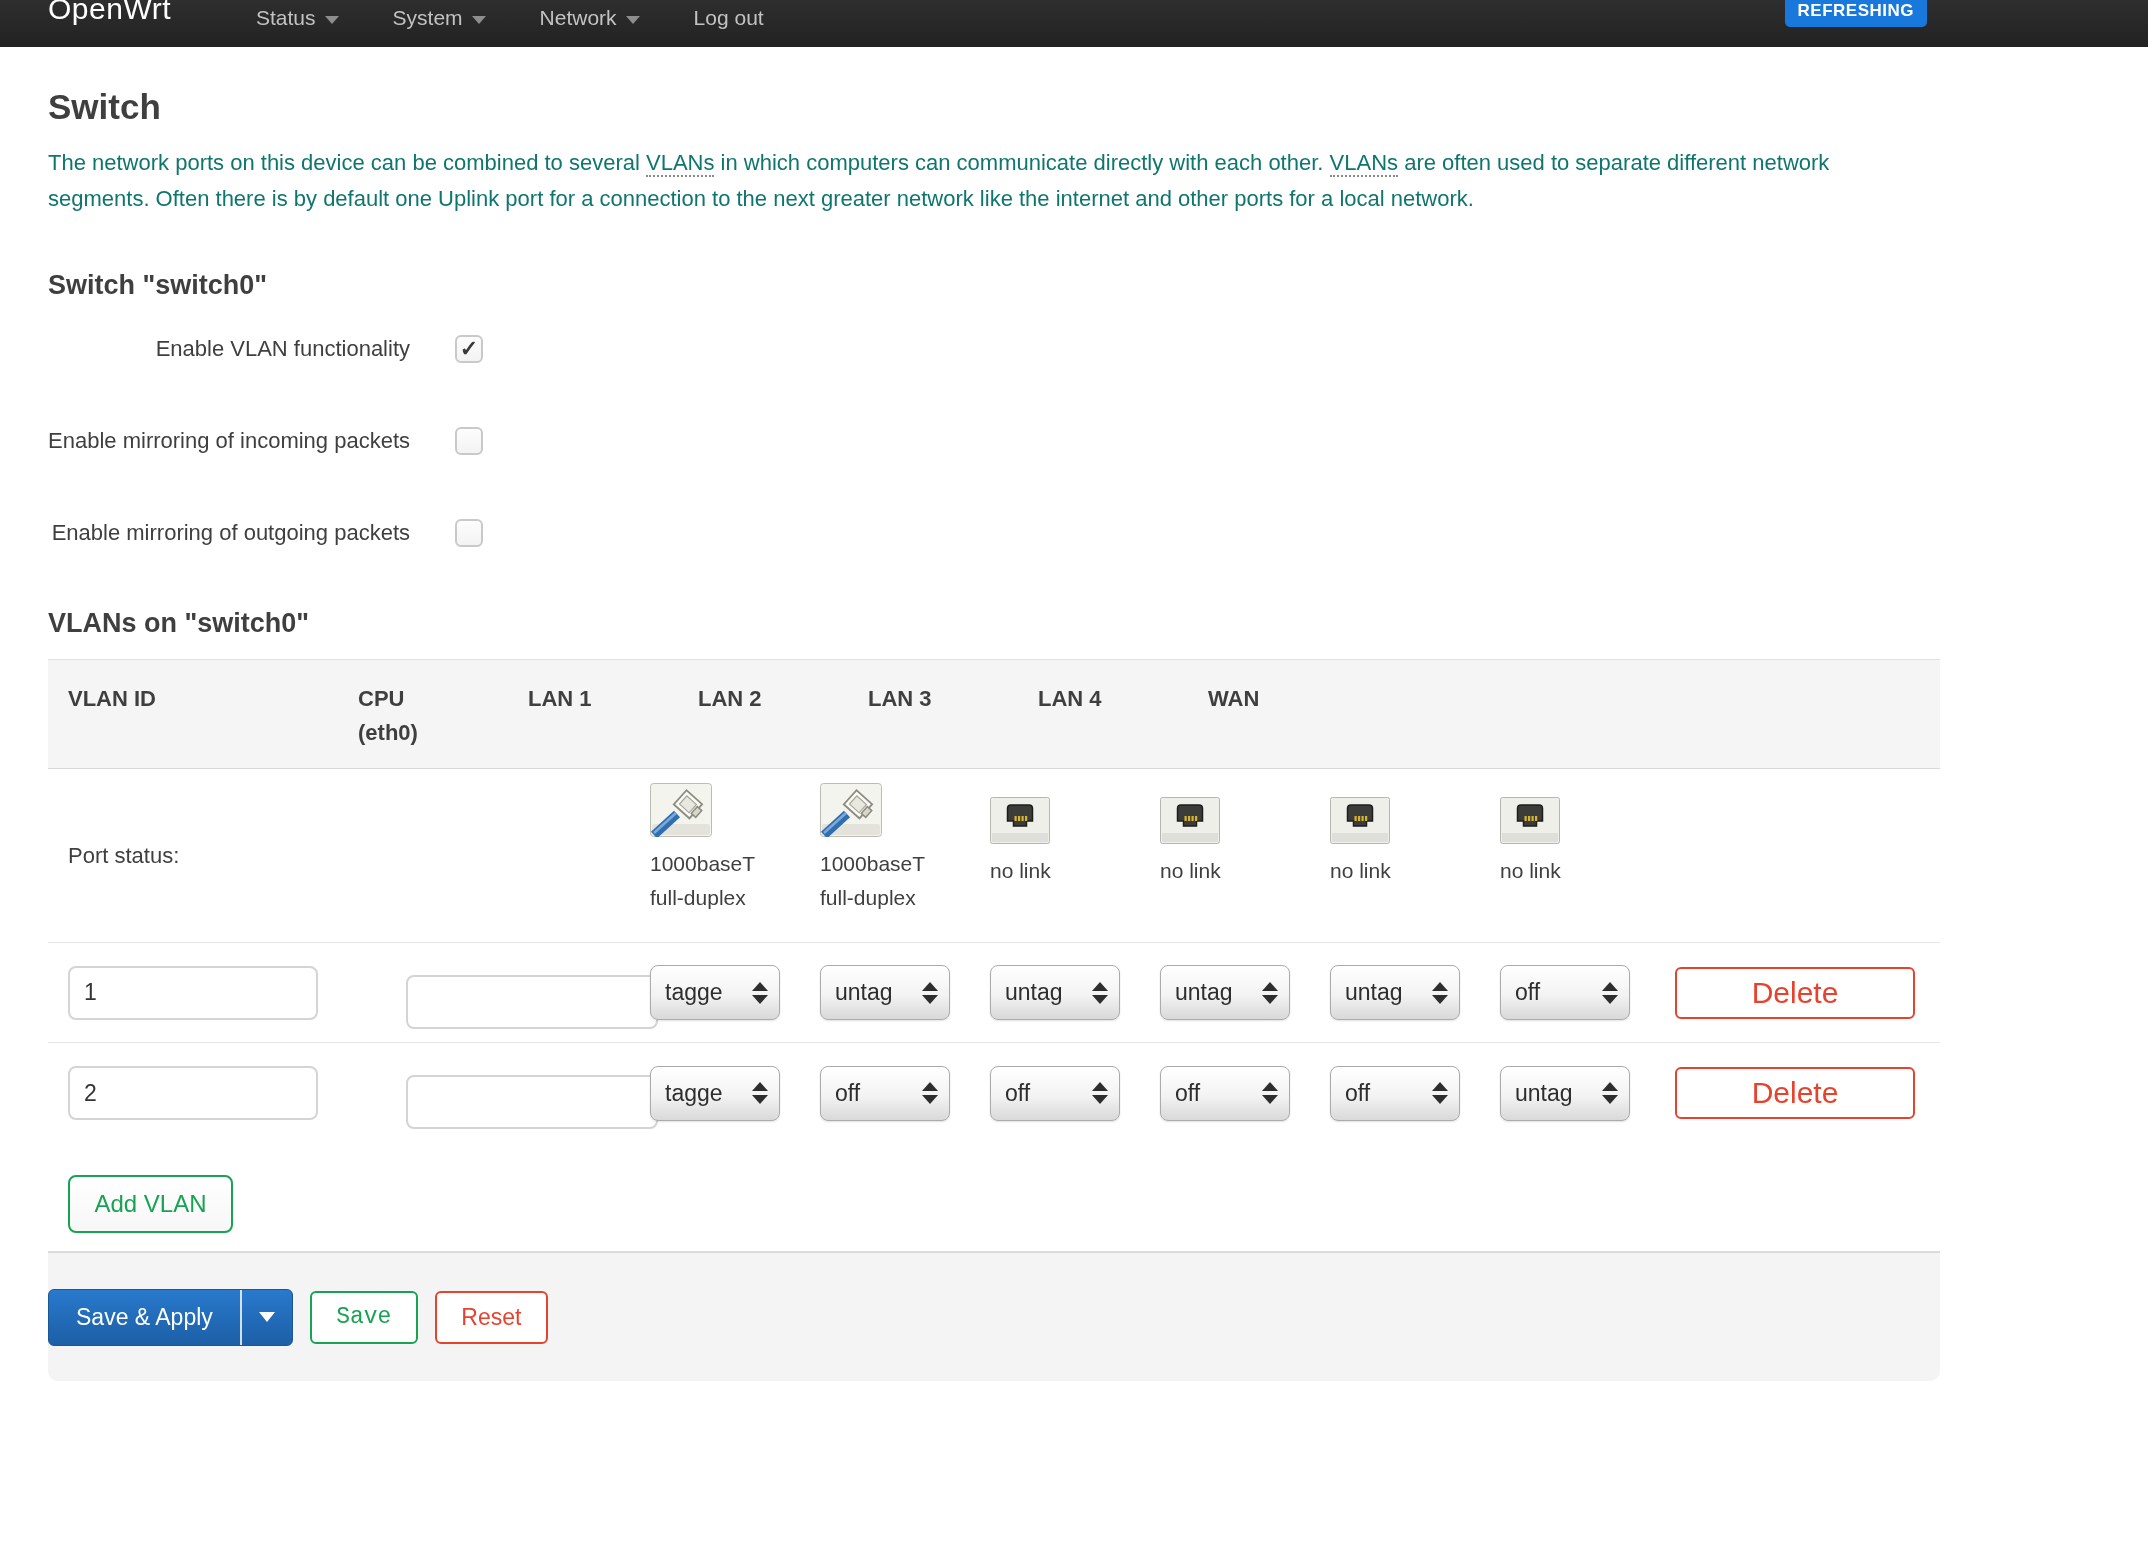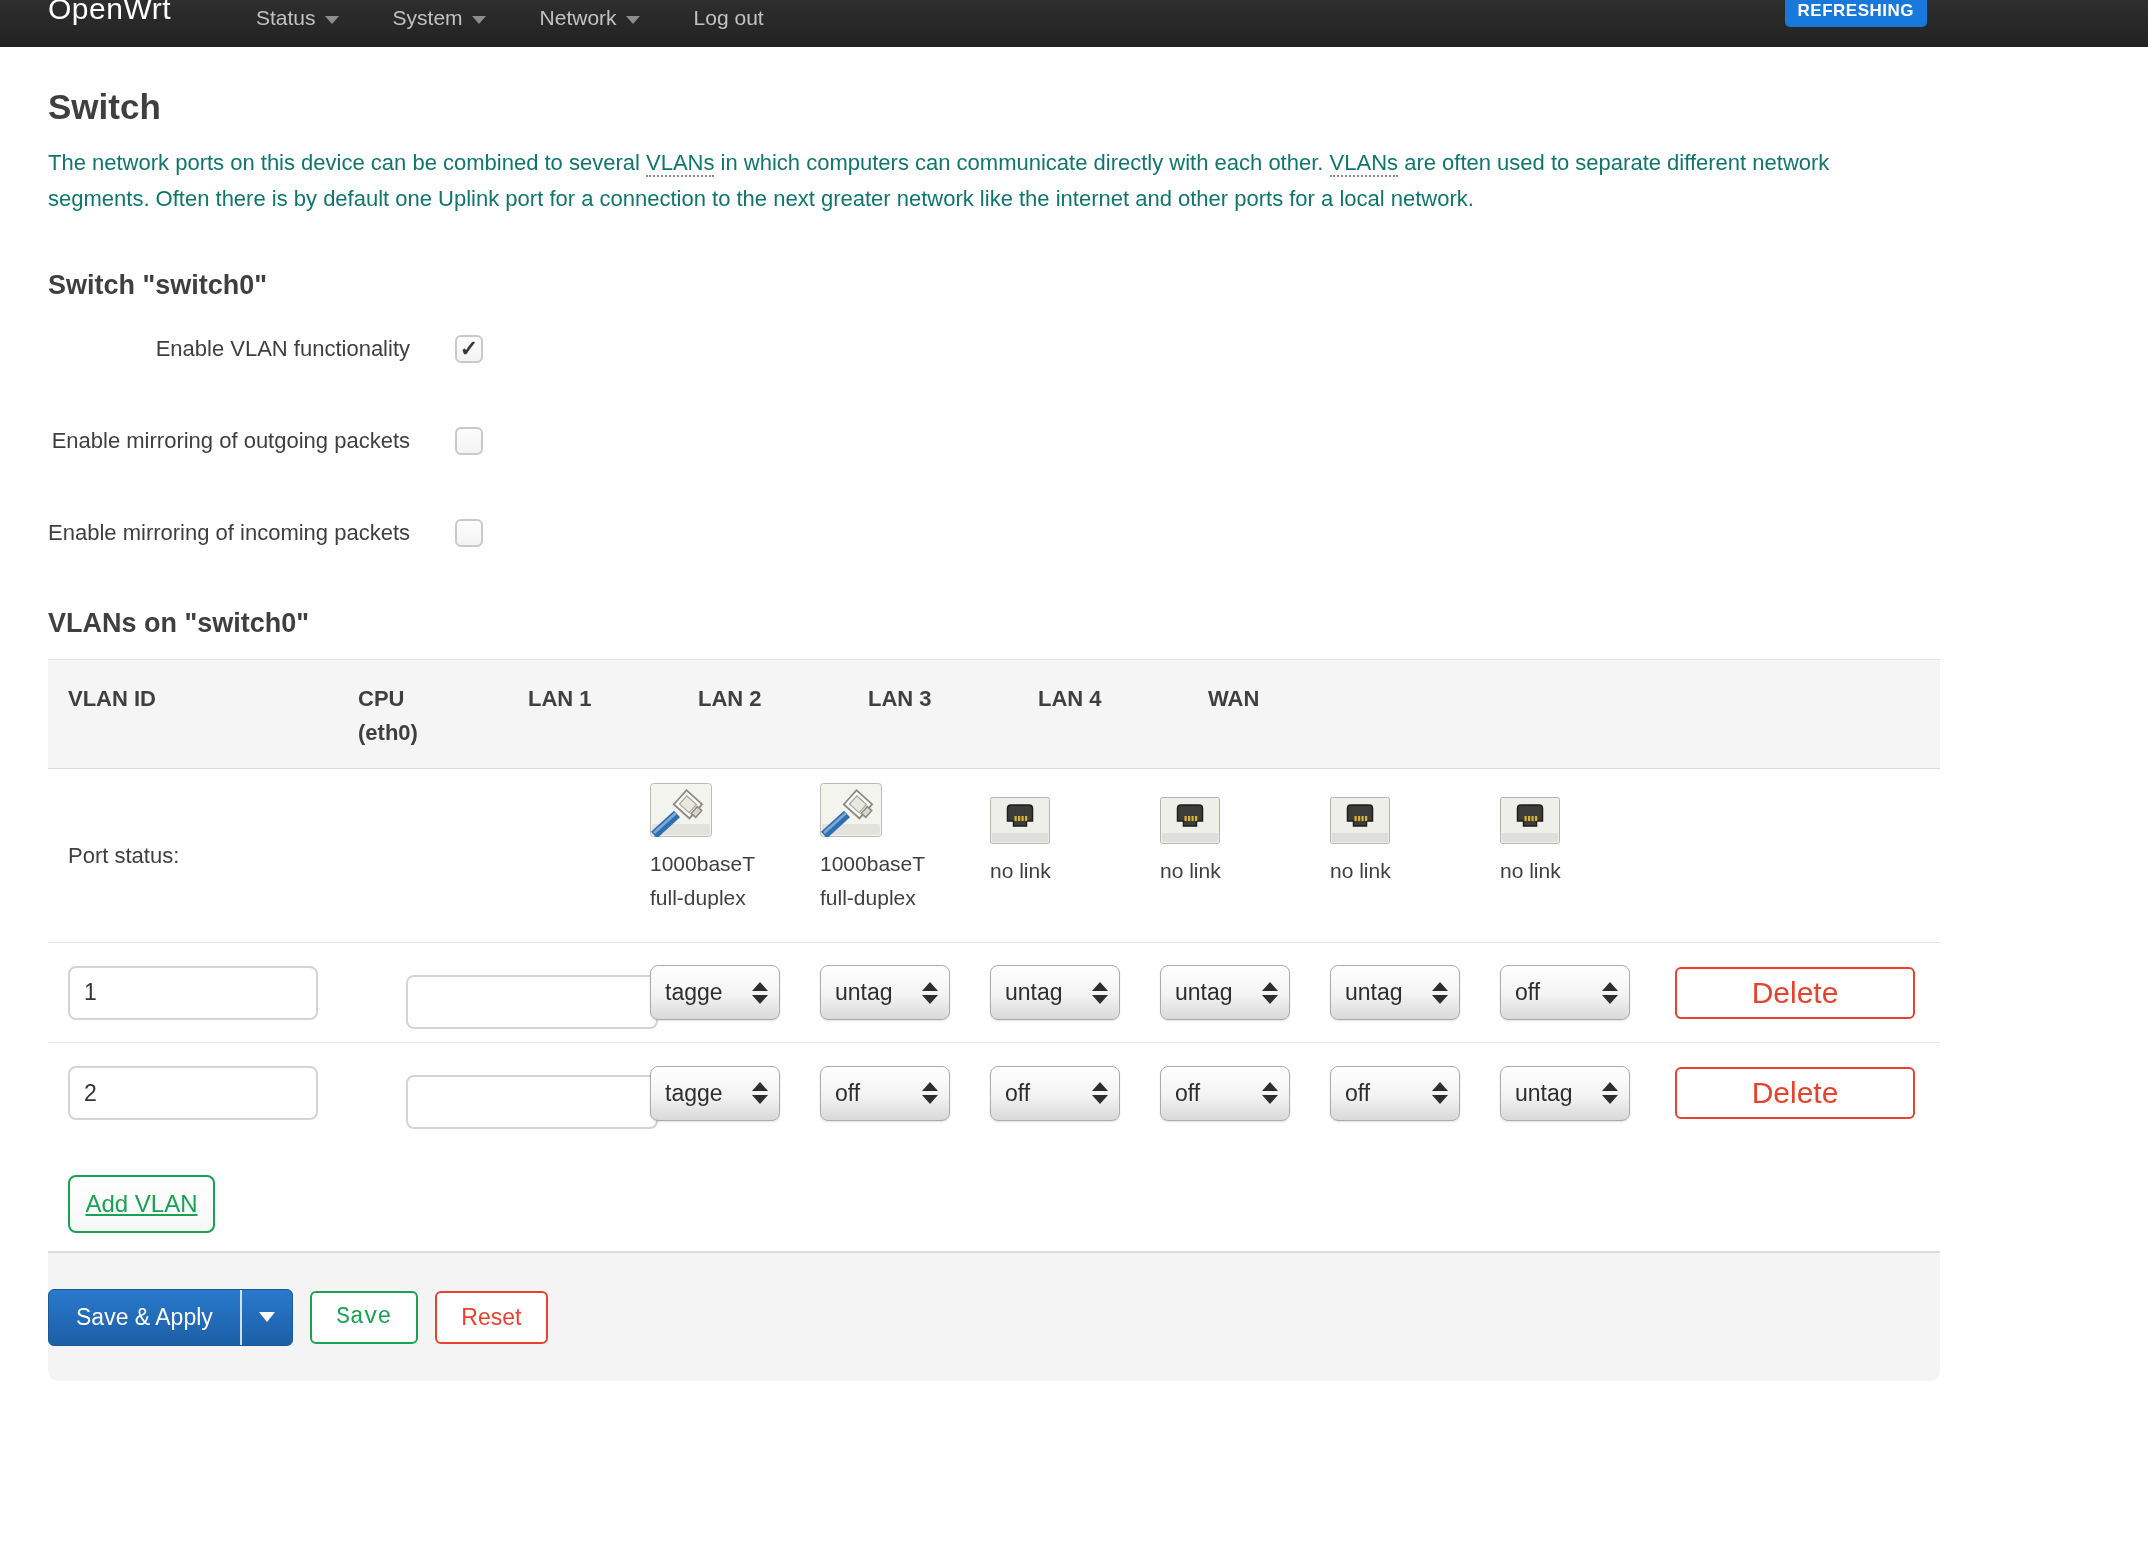--- a/index.html
+++ b/index.html
@@ -70,23 +70,23 @@
   .arrows { display:flex; flex-direction:column; gap:4px; }
   .a-up { width:0; height:0; border-left:8px solid transparent;
     border-right:8px solid transparent; border-bottom:9px solid #2e2e2e; }
   .a-down { width:0; height:0; border-left:8px solid transparent;
     border-right:8px solid transparent; border-top:9px solid #2e2e2e; }
 
   .btn-delete { width:240px; height:52px; margin-left:5px; background:#fff;
     border:2px solid #e7422d; border-radius:6px; color:#e7422d; font-size:30px;
     font-family:inherit; cursor:pointer; }
 
-  .add-btn { margin:32px 0 0 68px; width:147px; height:58px;
+  .add-btn { margin:32px 0 0 68px; width:165px; height:58px;
     border:2px solid #18a354; border-radius:8px; color:#18a354; font-size:24px;
-    background:linear-gradient(#fff,#f7f7f7); font-family:inherit; cursor:pointer;text-decoration:underline; }
+    background:linear-gradient(#fff,#f7f7f7); font-family:inherit; cursor:pointer; }
 
   
   .footer { margin:18px 0 0 48px; width:1892px; height:130px; background:#f4f4f4;
     border-top:2px solid #dcdcdc; border-radius:0 0 10px 10px;
     display:flex; align-items:center; 
     padding-right:50px; gap:17px; }
   .btn-group { display:flex; height:57px; border-radius:6px; overflow:hidden;
     background:linear-gradient(#2979cd,#1c5fa6); border:1px solid #195797; cursor:pointer; }
   .bp-main { padding:0 27px; display:flex; align-items:center; color:#fff; font-size:23px; }
   .bp-sep { width:2px; background:rgba(255,255,255,.8); }
@@ -133,27 +133,27 @@
   <h3>Switch "switch0"</h3>
 
   <div class="options">
     <div class="opt-row">
       <label class="opt-label">Enable VLAN functionality</label>
       <div class="checkbox on">
         <span>✓</span>
       </div>
     </div>
     <div class="opt-row">
-      <label class="opt-label">Enable mirroring of outgoing packets</label>
+      <label class="opt-label">Enable mirroring of incoming packets</label>
       <div class="checkbox">
         
       </div>
     </div>
     <div class="opt-row">
-      <label class="opt-label">Enable mirroring of incoming packets</label>
+      <label class="opt-label">Enable mirroring of outgoing packets</label>
       <div class="checkbox">
         
       </div>
     </div>
   </div>
 
   <h3>VLANs on "switch0"</h3>
 
   <div class="vtable">
     <div class="thead">

